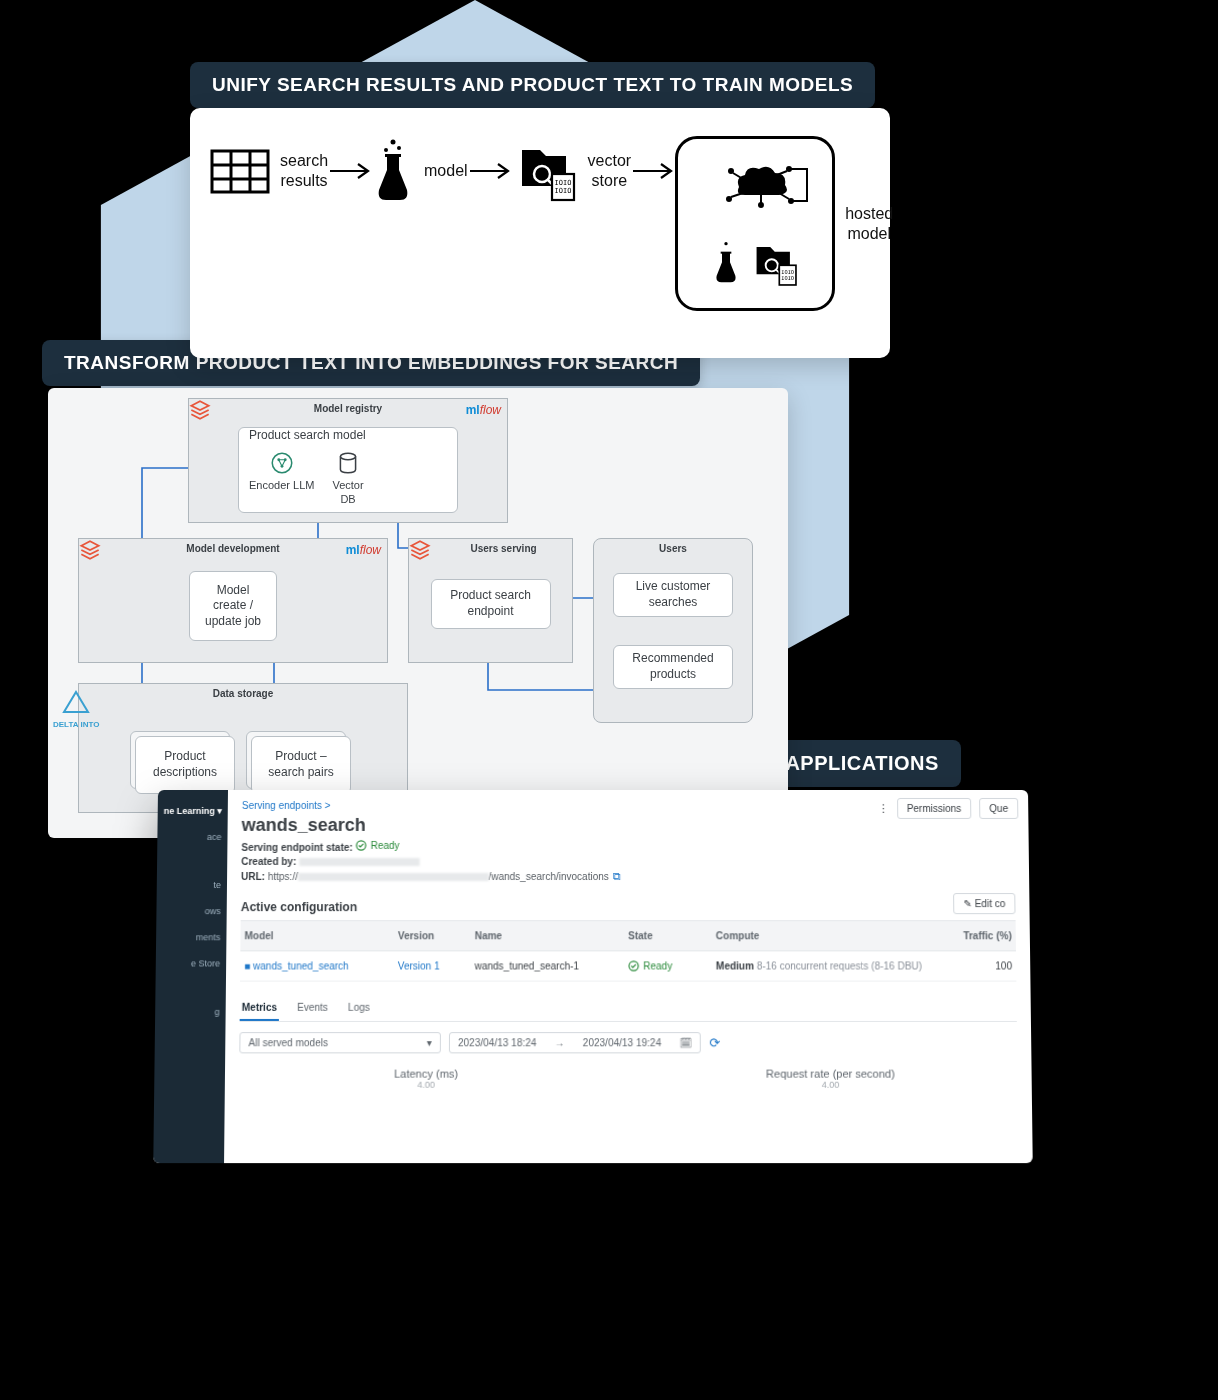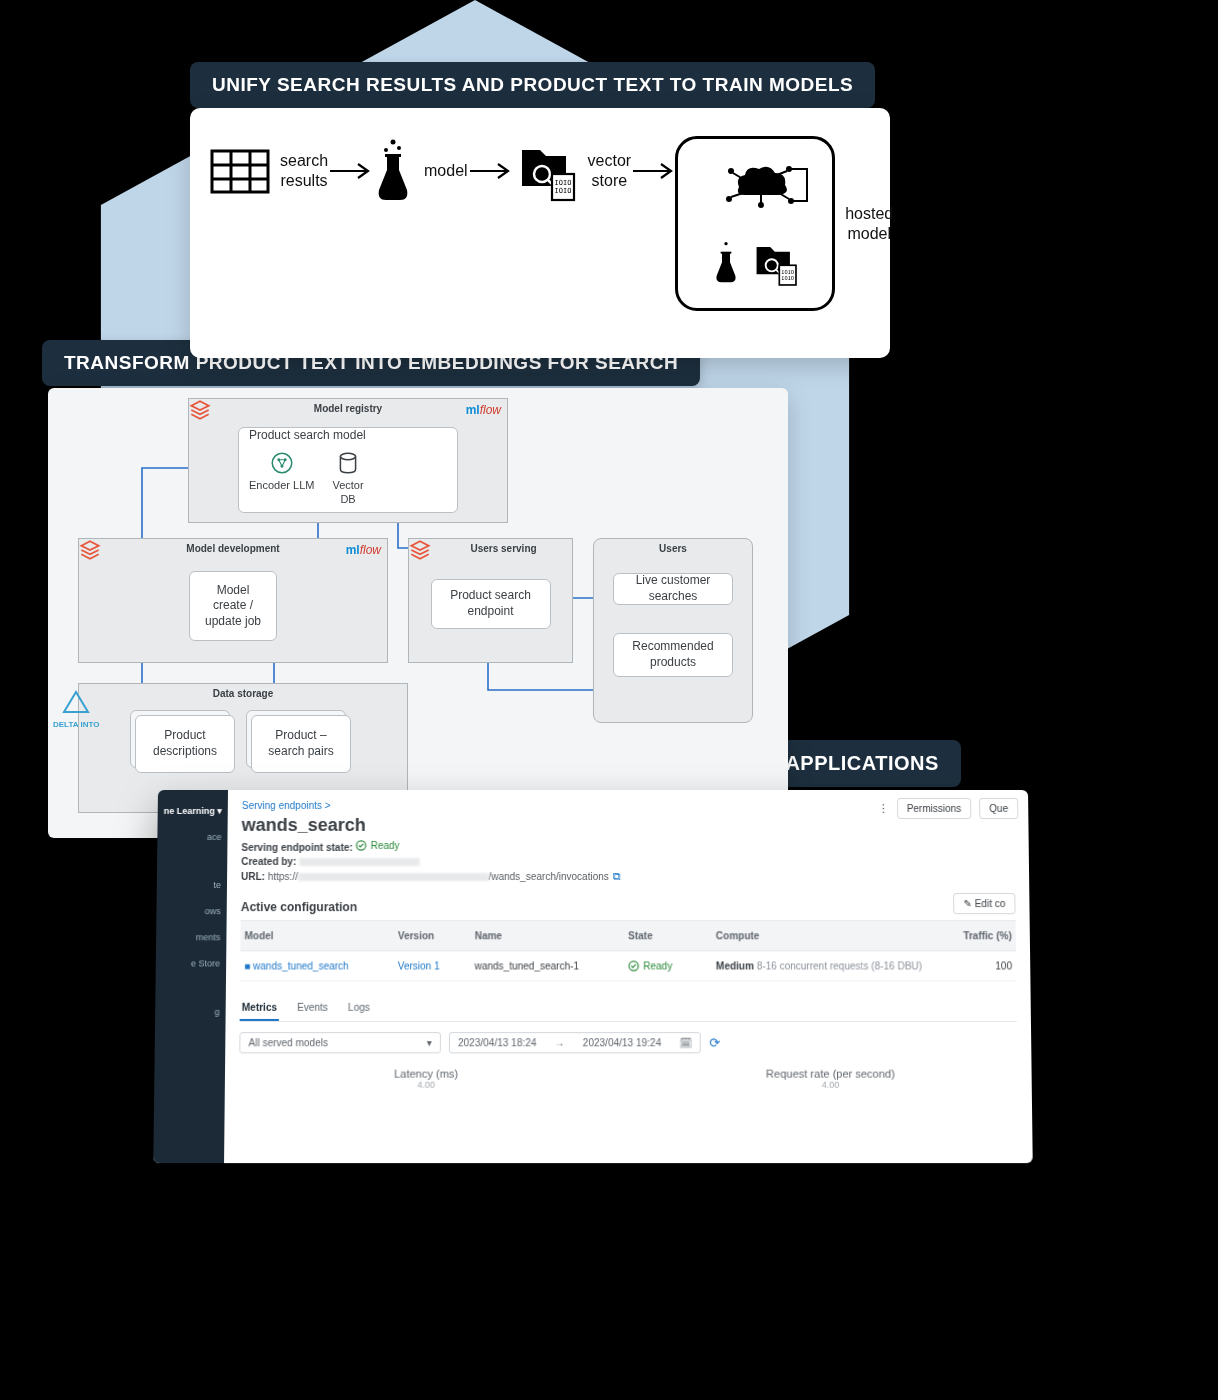--- a/index.html
+++ b/index.html
@@ -229,35 +229,35 @@
     <div class="section-title" style="left:58%">Users serving</div>
     <svg class="db-tag" viewBox="0 0 24 24">
         <path d="M4 8 L12 4 L20 8 L12 12 Z M4 12 L12 16 L20 12 M4 16 L12 20 L20 16" fill="none" stroke="#e8553a" stroke-width="1.6"></path>
       </svg>
     <div class="node" style="width:120px;height:50px;margin:12px auto 0">Product search
 endpoint</div>
   </div>
 
   <div class="section sec-users" style="height:185px">
     <div class="section-title">Users</div>
-    <div class="node" style="width:120px;height:32px;margin:6px auto">Live customer
+    <div class="node" style="width:120px;height:44px;margin:6px auto">Live customer
 searches</div>
     <div class="node" style="width:120px;height:44px;margin:28px auto 0">Recommended
 products</div>
   </div>
 
   <div class="section sec-storage">
     <div class="section-title">Data storage</div>
     <div style="position:absolute;left:-26px;top:4px;text-align:center;color:#3aa0d1">
       <svg width="32" height="28" viewBox="0 0 32 28">
           <path d="M16 4 L28 24 L4 24 Z" fill="none" stroke="#3aa0d1" stroke-width="2"></path>
         </svg>
       <div style="font-size:8px;font-weight:700">DELTA INTO</div>
     </div>
-    <div style="display:flex;gap:16px;justify-content:center;margin-top:3px">
+    <div style="display:flex;gap:16px;justify-content:center;margin-top:24px">
       <div style="position:relative">
         <div class="node" style="width:100px;height:58px;position:absolute;left:-5px;top:-5px;background:#f5f6f7"></div>
         <div class="node" style="width:100px;height:58px;position:relative">Product
 descriptions</div>
       </div>
       <div style="position:relative">
         <div class="node" style="width:100px;height:58px;position:absolute;left:-5px;top:-5px;background:#f5f6f7"></div>
         <div class="node" style="width:100px;height:58px;position:relative">Product –
 search pairs</div>
       </div>

